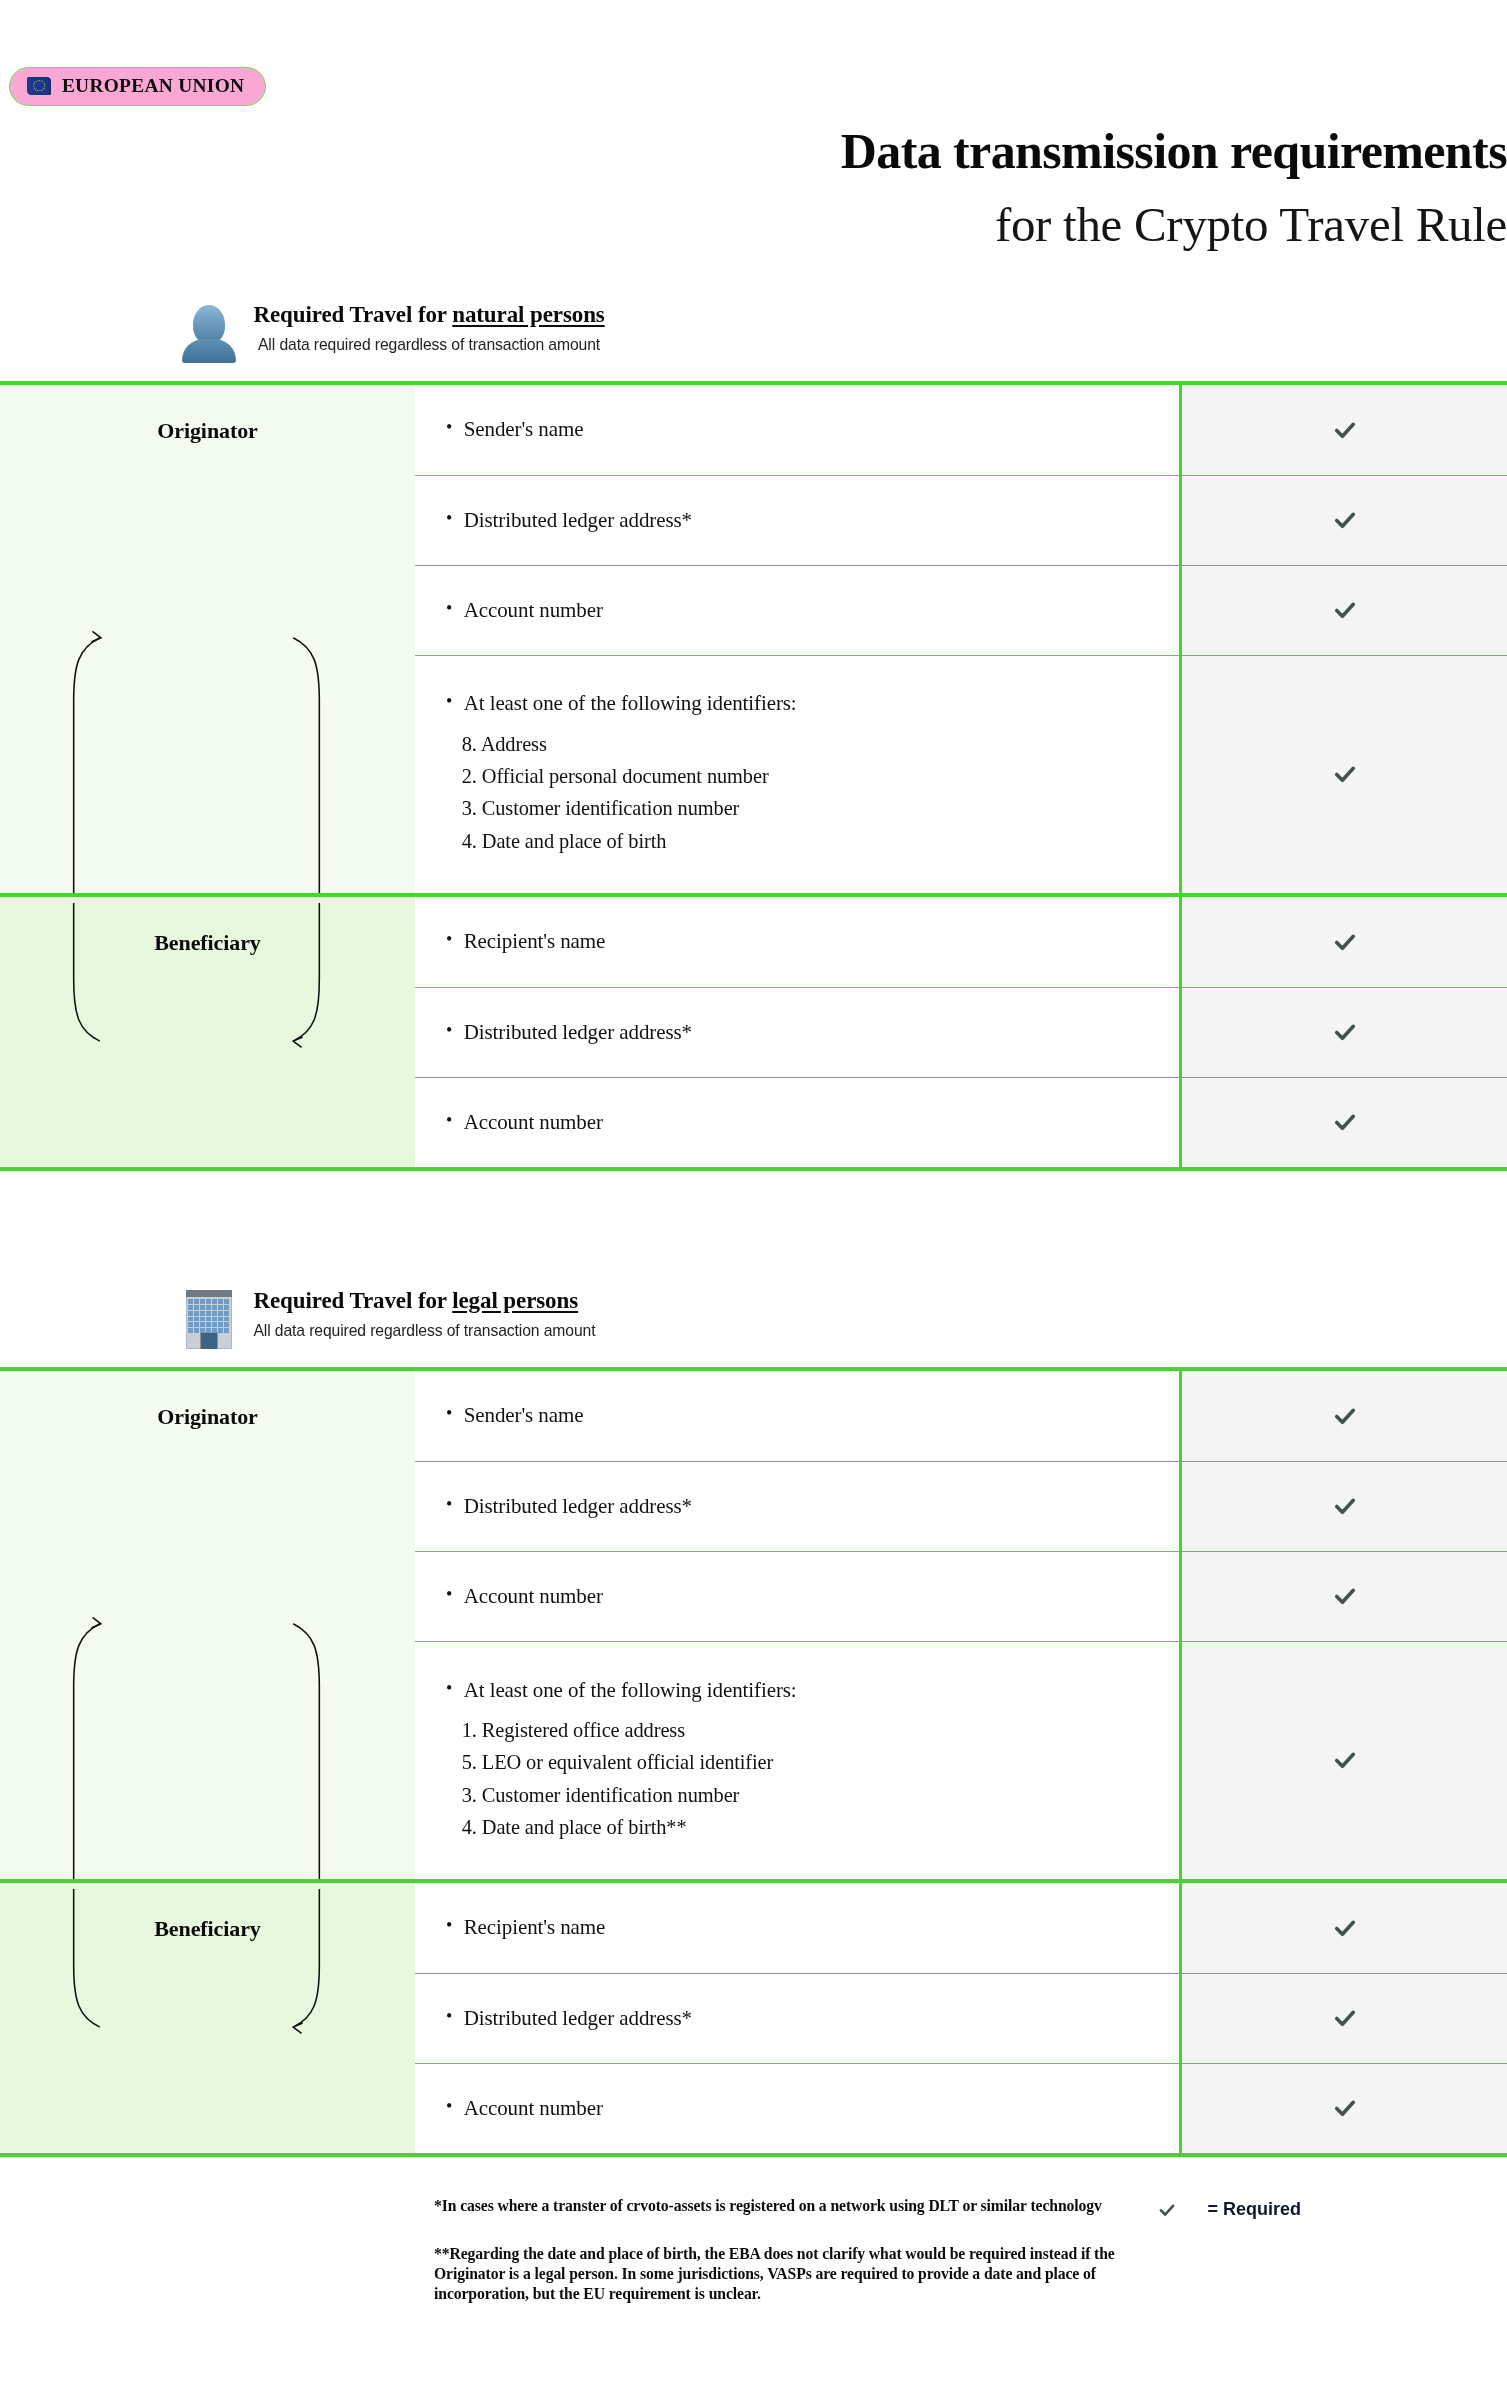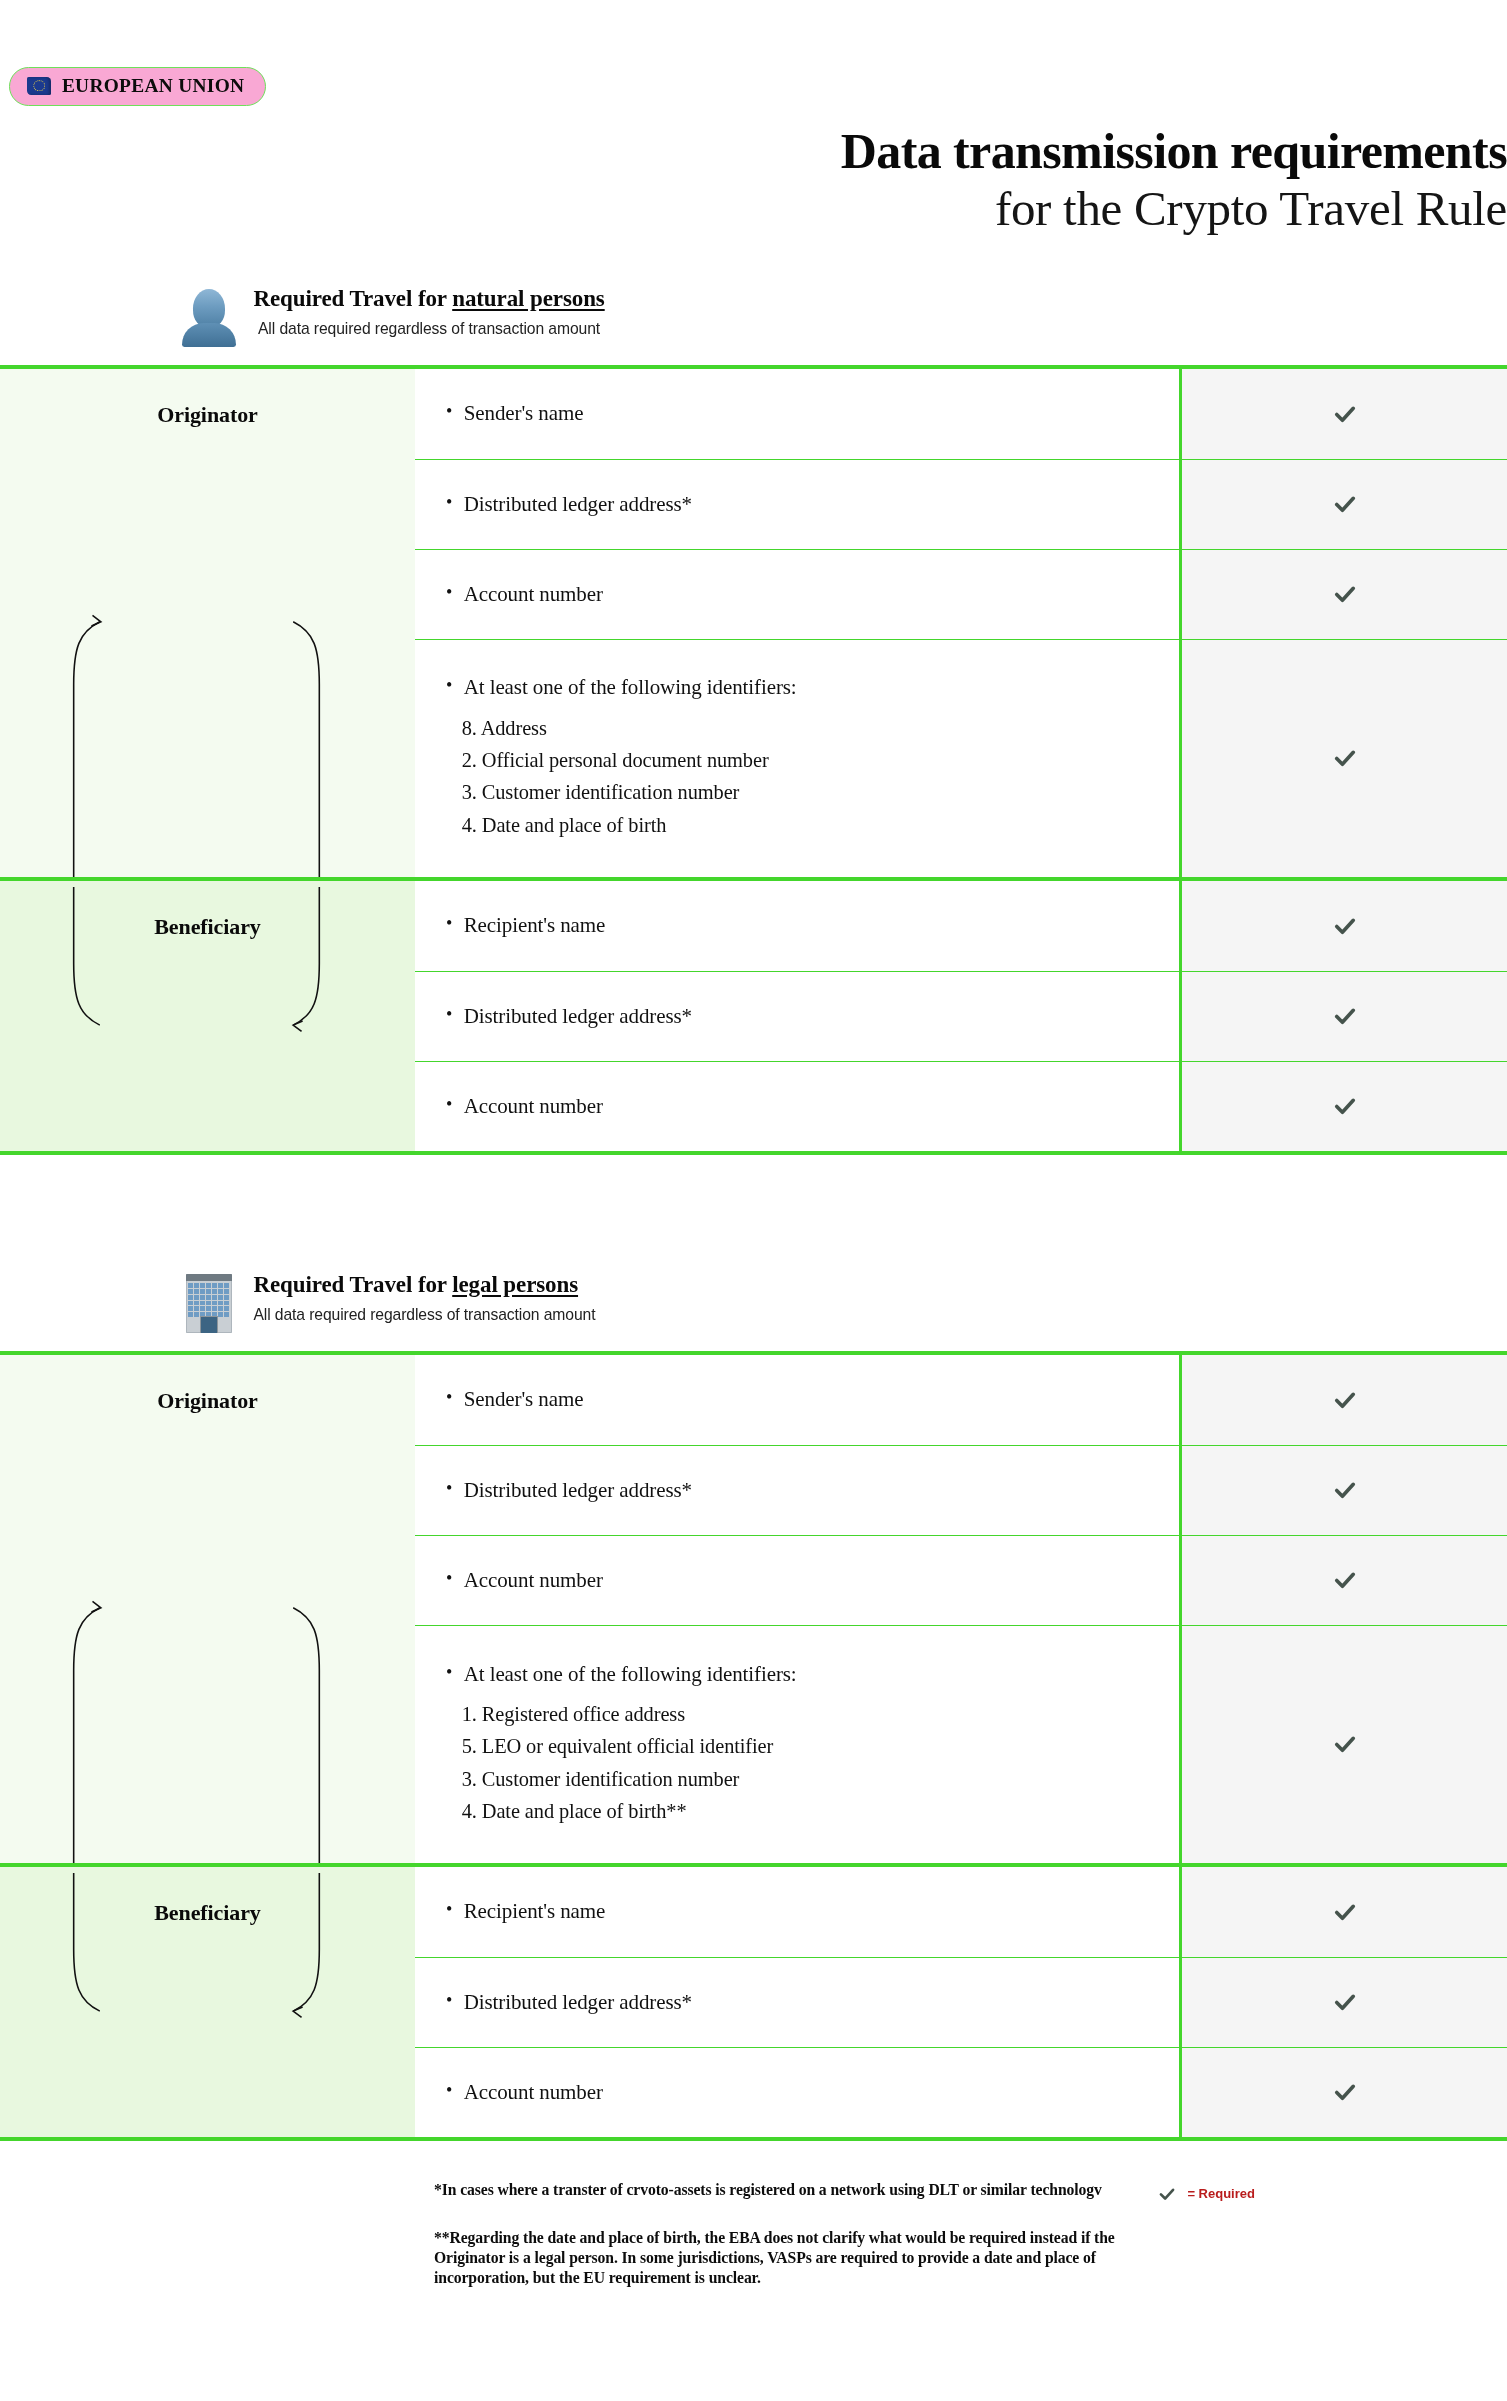--- a/index.html
+++ b/index.html
@@ -78,21 +78,21 @@
     color: #0a0a0a;
   }
 
   .title-line2 {
     font-family: "Liberation Serif", serif;
     font-weight: 400;
     font-size: 49px;
     line-height: 1.1;
     letter-spacing: -0.3px;
     color: #151515;
-    margin-top: 4px;
+    margin-top: 20px;
   }
 
   
   .section-head {
     display: flex;
     align-items: flex-start;
     padding-left: 173px;
     margin-top: 50px;
     margin-bottom: 18px;
   }
@@ -319,22 +319,23 @@
     align-items: center;
     gap: 9.4px;
     flex: 0 0 auto;
     padding-top: 3.1px;
     width: 262px;
   }
   .legend .check { width: 22px; height: 22px; }
   .legend-text {
     font-family: "Liberation Sans", sans-serif;
     font-weight: 700;
-    font-size: 13px;
-    color: #b91c1c;
+    font-size: 18px;
+    color: #0f172a;
+    margin-left: 20px;
   }
 </style>
 </head>
 <body>
 
 <div class="page">
 
   <div class="header">
     <div class="eu-badge">
       <span class="eu-flag"></span>

